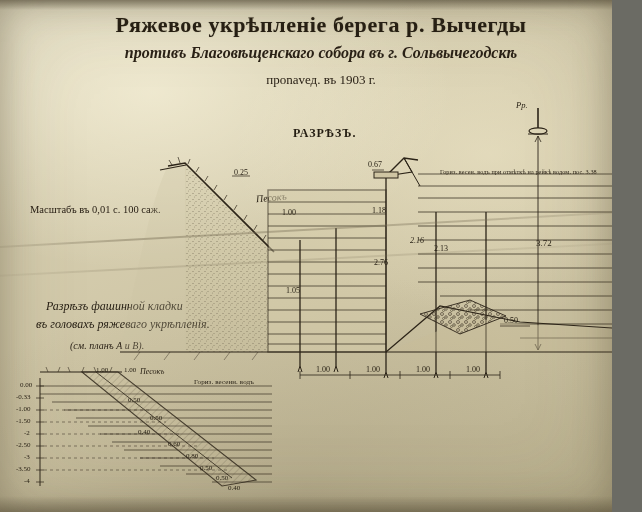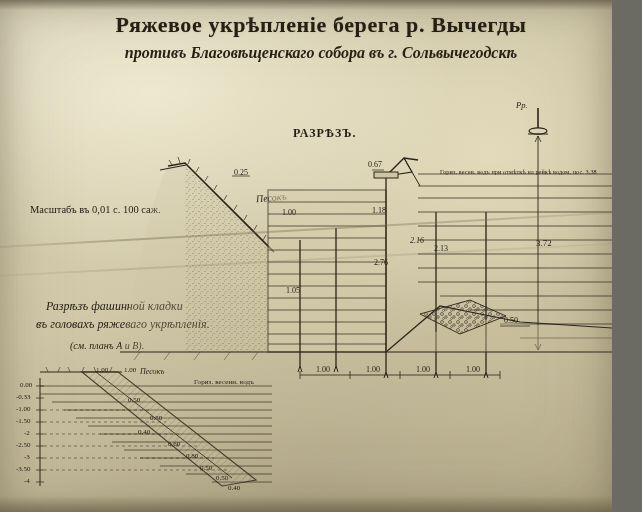--- a/index.html
+++ b/index.html
@@ -136,20 +136,21 @@
   svg { position: absolute; left: 0; top: 0; }
 </style>
 </head>
 <body>
 
 <div id="page">
   <div id="paper"></div>
 
   <div class="title1">Ряжевое укрѣпленіе берега р. Вычегды</div>
   <div class="title2">противъ Благовѣщенскаго собора въ г. Сольвычегодскѣ</div>
+  <div class="title3">проnavед. въ 1903 г.</div>
 
   <div class="section-label" style="left:293px; top:126px;">РАЗРѢЗЪ.</div>
   <div class="scale-note" style="left:30px; top:204px;">Масштабъ въ 0,01 с. 100 саж.</div>
 
   <div class="rp-label" style="left:516px; top:100px;">Рр.</div>
 
   <div class="sub-title" style="left:46px; top:298px;">Разрѣзъ фашинной кладки</div>
   <div class="sub-title" style="left:36px; top:316px;">въ головахъ ряжеваго укрѣпленія.</div>
   <div class="sub-note" style="left:70px; top:340px;">(см. планъ A и B).</div>
 

